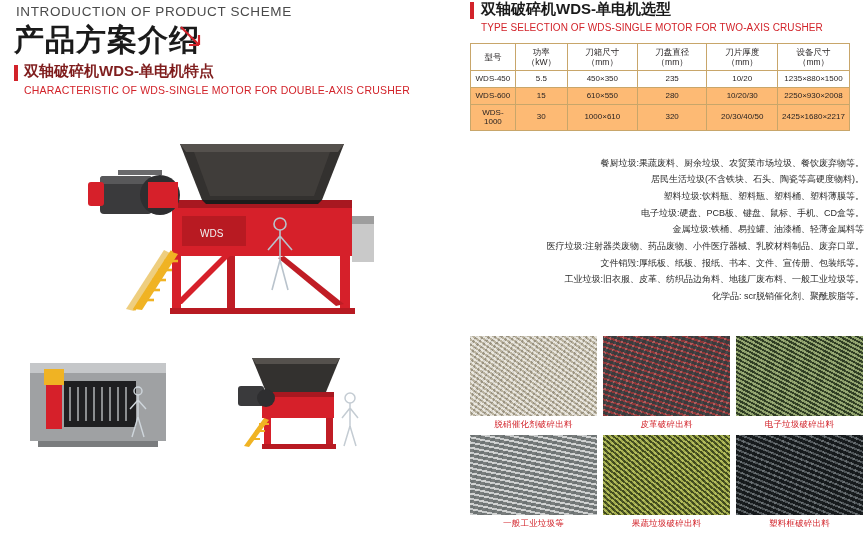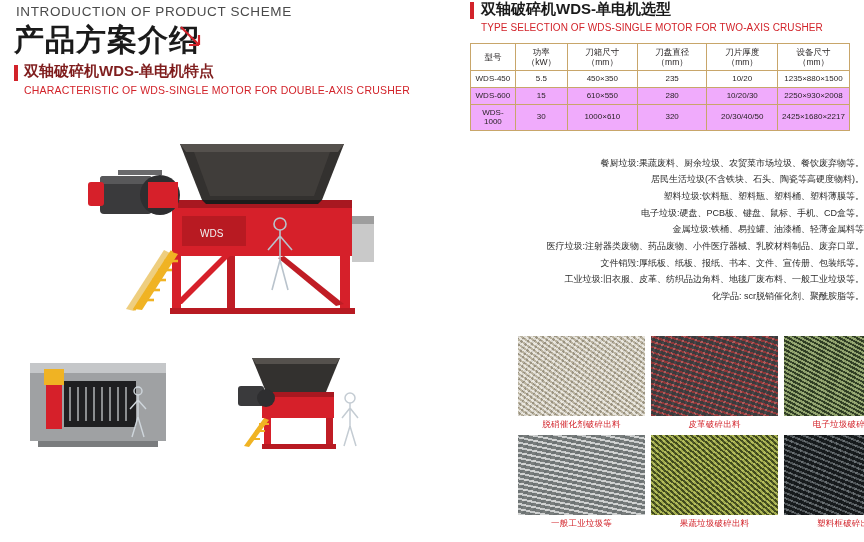--- a/index.html
+++ b/index.html
@@ -69,30 +69,30 @@
     color: #231f20;
   }
   .spec-table th, .spec-table td {
     border: 1px solid #c8a66a;
     text-align: center;
     padding: 3px 3px;
     font-weight: normal;
     line-height: 1.2;
   }
   .spec-table thead th { background: #ffffff; font-size: 8.5px; }
-  .spec-table tbody tr.alt td { background: #f0abfc; }
+  .spec-table tbody tr.alt td { background: #fdba74; }
 
   .app-head { margin-top: 16px; }
 
   .app-list { margin-top: 24px; font-size: 9px; line-height: 1.85; color: #2b2b2b; text-align: right; }
   .app-list div { white-space: nowrap; }
 
   
   .grid { position: absolute; left: 0; top: 336px; width: 394px; }
-  .grid-row { display: flex; gap: 6px; margin-left: 48px; }
+  .grid-row { display: flex; gap: 6px; }
   .grid-row + .grid-row { margin-top: 4px; }
   .cell { width: 127px; }
   .cell .img { width: 127px; height: 80px; border: 0; }
   .cell .cap {
     text-align: center; font-size: 8.5px; color: #d2232a;
     margin-top: 3px; letter-spacing: 0.2px;
   }
 
   
   .tex-a {

